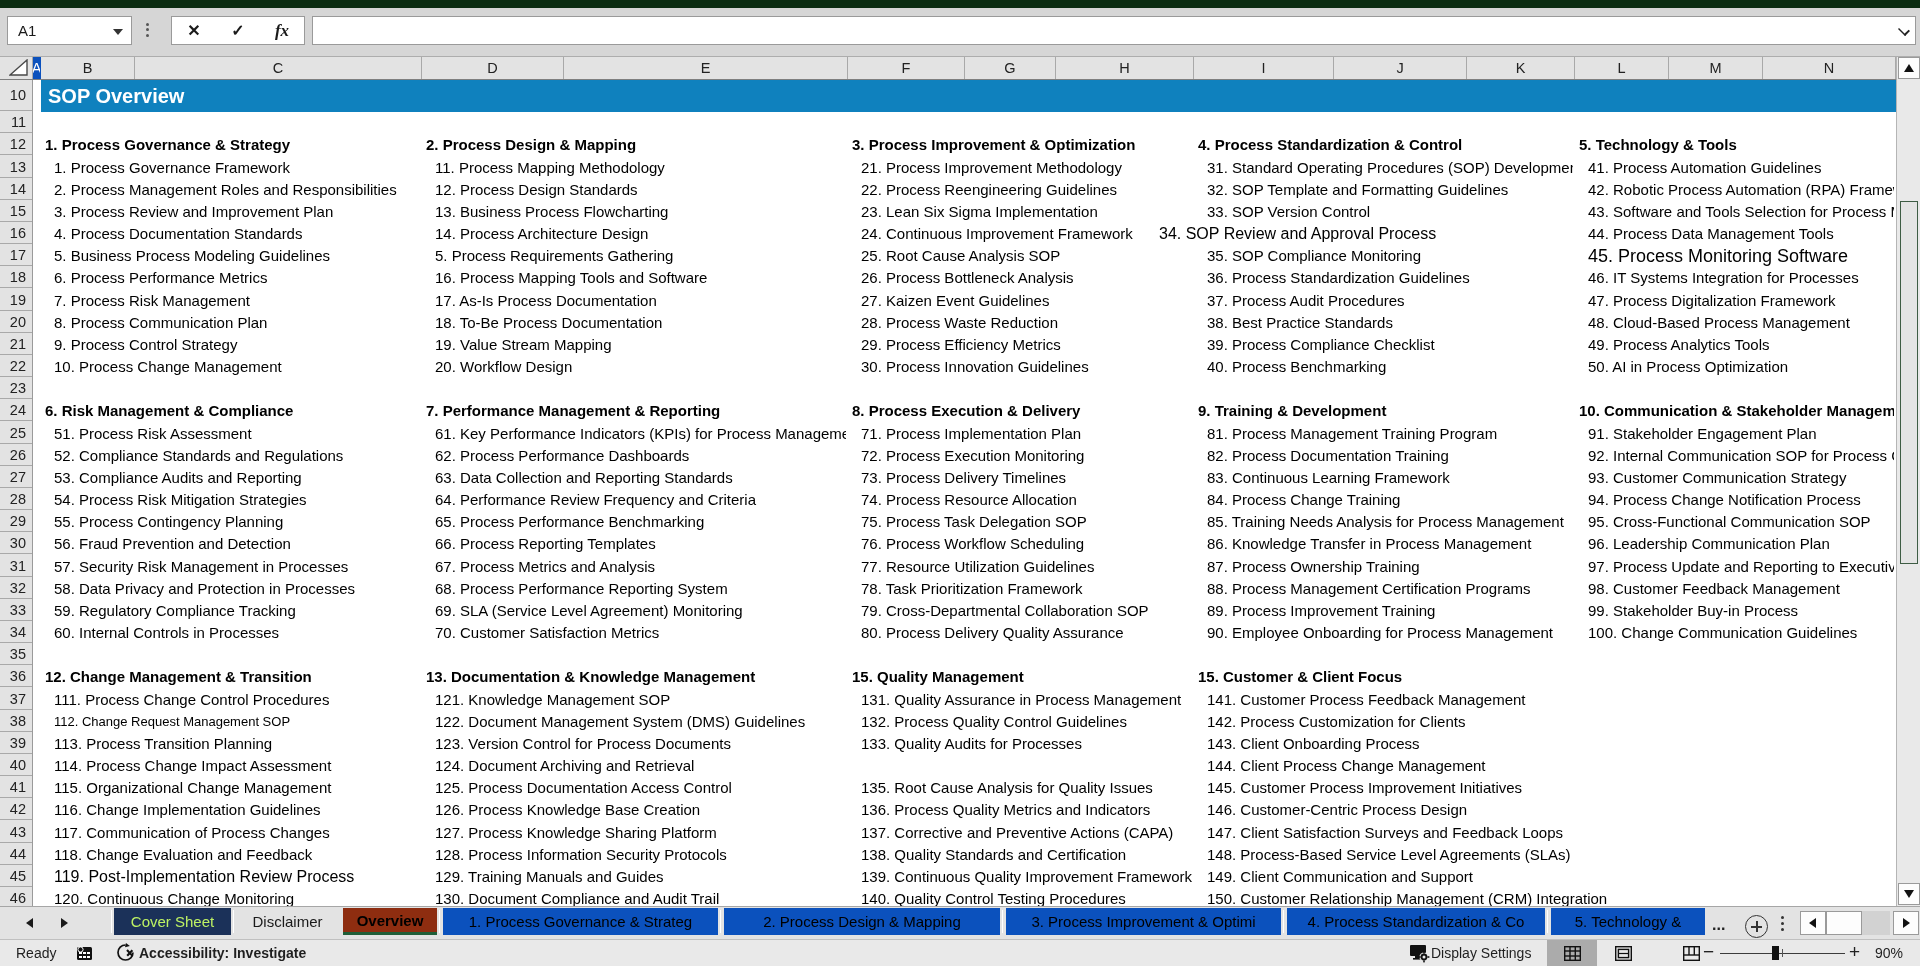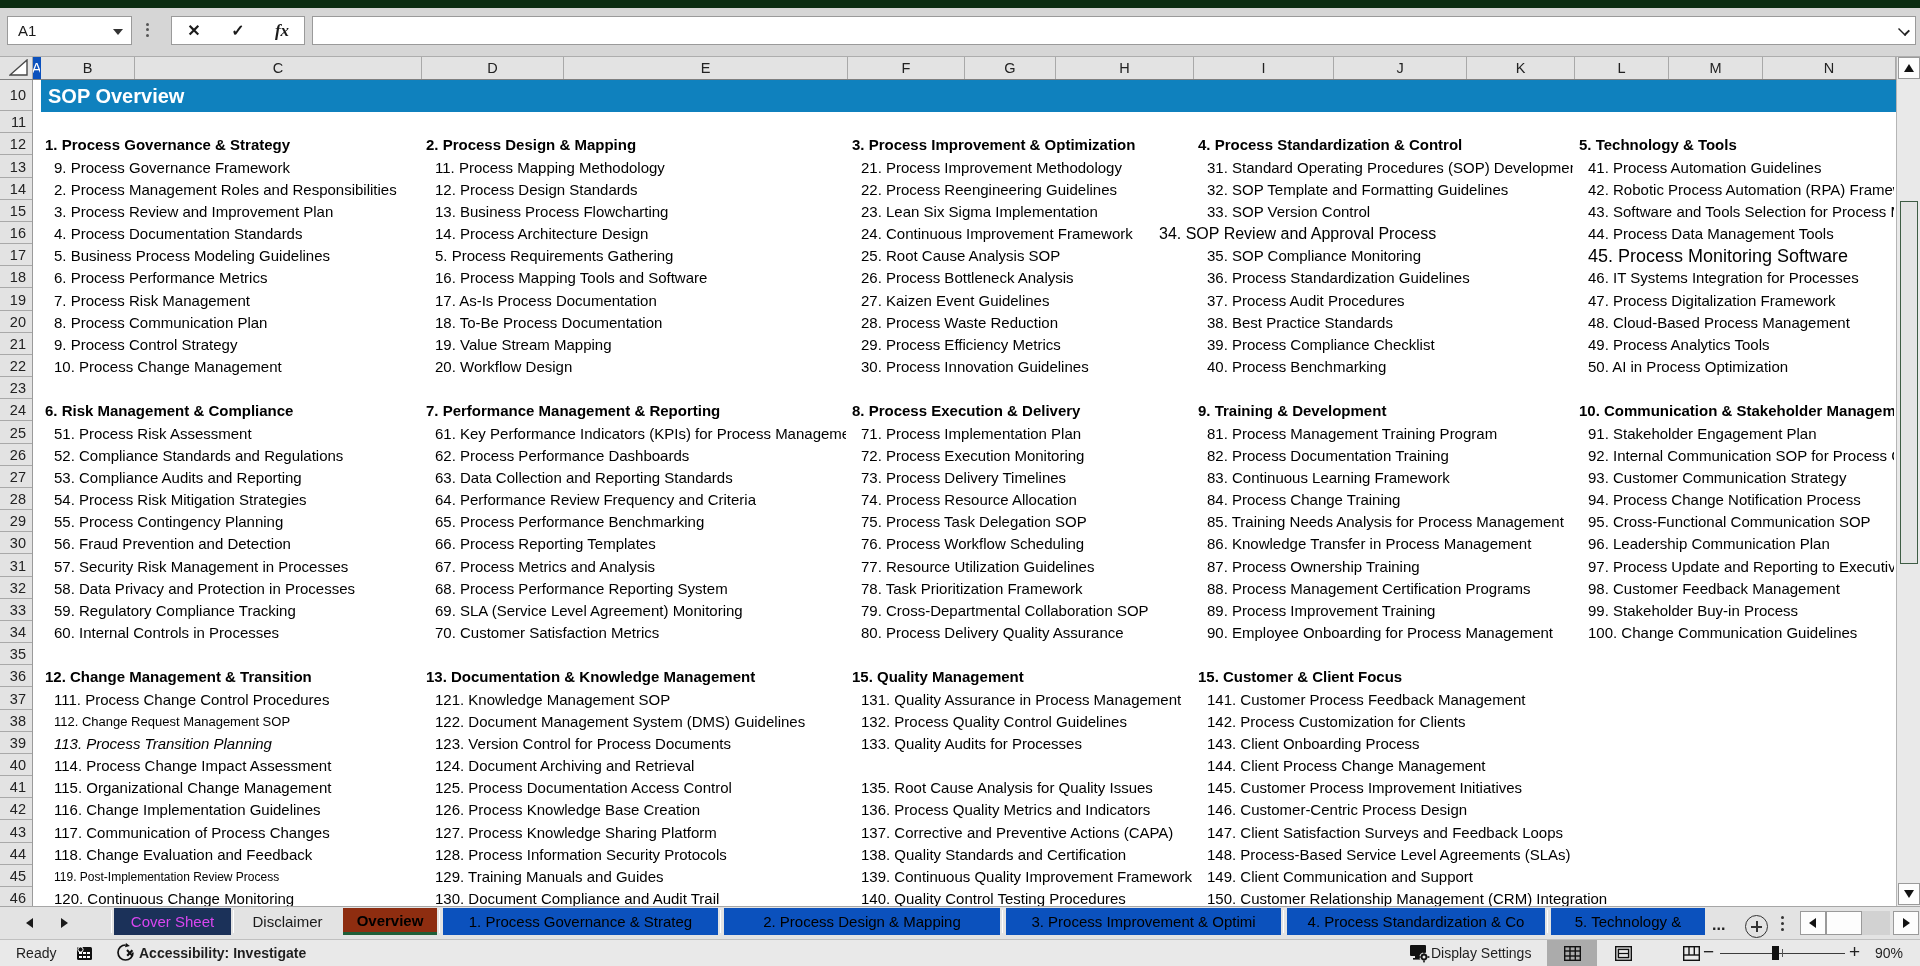--- a/index.html
+++ b/index.html
@@ -41,21 +41,21 @@
 
   
   #vscroll { position:absolute; left:1896px; top:57px; width:24px; height:849px; background:#e9e9e9; border-left:1px solid #b5b5b5; }
   .sbtn { position:absolute; left:1px; width:22px; background:#fdfdfd; border:1px solid #9a9a9a; display:flex; align-items:center; justify-content:center; }
   #vthumb { position:absolute; left:3px; width:18px; background:#e4e4e4; border:1px solid #3e5c44; }
 
   
   #tabbar { position:absolute; left:0; top:906px; width:1920px; height:33px; background:#e3e3e3; border-top:1px solid #a6a6a6; }
   .navarr { position:absolute; top:10px; }
   .tab { position:absolute; top:1px; height:27px; display:flex; align-items:center; justify-content:center; font-size:15px; overflow:hidden; white-space:nowrap; }
-  .tab.navy { background:#1b3159; color:#d946ef; }
+  .tab.navy { background:#1b3159; color:#bef264; }
   .tab.plain { color:#1a1a1a; }
   .tab.maroon { background:#8e2d10; color:#000; font-weight:bold; border-bottom:3px solid #1f5e38; }
   .tab.blue { background:#0b51bd; color:#000; }
   .tabsep { position:absolute; top:3px; width:1px; height:23px; background:#fff; }
   #tab-ellipsis { position:absolute; top:9px; font-size:16px; font-weight:bold; color:#222; }
   #newsheet { position:absolute; width:23px; height:23px; border:1.2px solid #333; border-radius:50%; }
   #newsheet:before, #newsheet:after { content:""; position:absolute; background:#333; }
   #newsheet:before { left:5px; top:10px; width:11px; height:1.6px; }
   #newsheet:after { left:10px; top:5px; width:1.6px; height:11px; }
   #tabmenu-dots i { display:block; width:3.4px; height:3.4px; background:#333; border-radius:50%; margin:2.6px 0; }
@@ -158,21 +158,21 @@
       <div class="rowh" style="top: 719px; height: 21px;">42</div>
       <div class="rowh" style="top: 741px; height: 22px;">43</div>
       <div class="rowh" style="top: 764px; height: 21px;">44</div>
       <div class="rowh" style="top: 786px; height: 21px;">45</div>
       <div class="rowh" style="top: 808px; height: 21px;">46</div>
     </div>
 
   <div id="grid">
     <div id="sheet-title" class="cell" style="left: 8px; top: 0px; width: 1855px; height: 32px; line-height: 32px; padding-left: 7px;">SOP Overview</div>
   <div class="cell hdr" style="left: 8px; top: 54px; width: 379px; height: 22px; line-height: 22px; padding-left: 4px; font-size: 15px;">1. Process Governance &amp; Strategy</div>
-      <div class="cell" style="left: 8px; top: 76px; width: 379px; height: 23px; line-height: 23px; padding-left: 13px; font-size: 15px;">9. Process Governance Framework</div>
+      <div class="cell" style="left: 8px; top: 76px; width: 379px; height: 23px; line-height: 23px; padding-left: 13px; font-size: 15px;">1. Process Governance Framework</div>
       <div class="cell" style="left: 8px; top: 99px; width: 379px; height: 22px; line-height: 22px; padding-left: 13px; font-size: 15px;">2. Process Management Roles and Responsibilities</div>
       <div class="cell" style="left: 8px; top: 121px; width: 379px; height: 22px; line-height: 22px; padding-left: 13px; font-size: 15px;">3. Process Review and Improvement Plan</div>
       <div class="cell" style="left: 8px; top: 143px; width: 379px; height: 22px; line-height: 22px; padding-left: 13px; font-size: 15px;">4. Process Documentation Standards</div>
       <div class="cell" style="left: 8px; top: 165px; width: 379px; height: 22px; line-height: 22px; padding-left: 13px; font-size: 15px;">5. Business Process Modeling Guidelines</div>
       <div class="cell" style="left: 8px; top: 187px; width: 379px; height: 22px; line-height: 22px; padding-left: 13px; font-size: 15px;">6. Process Performance Metrics</div>
       <div class="cell" style="left: 8px; top: 209px; width: 379px; height: 23px; line-height: 23px; padding-left: 13px; font-size: 15px;">7. Process Risk Management</div>
       <div class="cell" style="left: 8px; top: 232px; width: 379px; height: 22px; line-height: 22px; padding-left: 13px; font-size: 15px;">8. Process Communication Plan</div>
       <div class="cell" style="left: 8px; top: 254px; width: 379px; height: 22px; line-height: 22px; padding-left: 13px; font-size: 15px;">9. Process Control Strategy</div>
       <div class="cell" style="left: 8px; top: 276px; width: 379px; height: 22px; line-height: 22px; padding-left: 13px; font-size: 15px;">10. Process Change Management</div>
       <div class="cell hdr" style="left: 389px; top: 54px; width: 424px; height: 22px; line-height: 22px; padding-left: 4px; font-size: 15px;">2. Process Design &amp; Mapping</div>
@@ -270,27 +270,27 @@
       <div class="cell" style="left: 1542px; top: 409px; width: 319px; height: 22px; line-height: 22px; padding-left: 13px; font-size: 15px;">94. Process Change Notification Process</div>
       <div class="cell" style="left: 1542px; top: 431px; width: 319px; height: 22px; line-height: 22px; padding-left: 13px; font-size: 15px;">95. Cross-Functional Communication SOP</div>
       <div class="cell" style="left: 1542px; top: 453px; width: 319px; height: 22px; line-height: 22px; padding-left: 13px; font-size: 15px;">96. Leadership Communication Plan</div>
       <div class="cell" style="left: 1542px; top: 475px; width: 319px; height: 23px; line-height: 23px; padding-left: 13px; font-size: 15px;">97. Process Update and Reporting to Executiv</div>
       <div class="cell" style="left: 1542px; top: 498px; width: 319px; height: 22px; line-height: 22px; padding-left: 13px; font-size: 15px;">98. Customer Feedback Management</div>
       <div class="cell" style="left: 1542px; top: 520px; width: 319px; height: 22px; line-height: 22px; padding-left: 13px; font-size: 15px;">99. Stakeholder Buy-in Process</div>
       <div class="cell" style="left: 1542px; top: 542px; width: 319px; height: 22px; line-height: 22px; padding-left: 13px; font-size: 15px;">100. Change Communication Guidelines</div>
       <div class="cell hdr" style="left: 8px; top: 586px; width: 379px; height: 22px; line-height: 22px; padding-left: 4px; font-size: 15px;">12. Change Management &amp; Transition</div>
       <div class="cell" style="left: 8px; top: 608px; width: 379px; height: 23px; line-height: 23px; padding-left: 13px; font-size: 15px;">111. Process Change Control Procedures</div>
       <div class="cell" style="left: 8px; top: 631px; width: 379px; height: 22px; line-height: 22px; padding-left: 13px; font-size: 13px;">112. Change Request Management SOP</div>
-      <div class="cell" style="left: 8px; top: 653px; width: 379px; height: 22px; line-height: 22px; padding-left: 13px; font-size: 15px; font-style: italic;">113. Process Transition Planning</div>
+      <div class="cell" style="left: 8px; top: 653px; width: 379px; height: 22px; line-height: 22px; padding-left: 13px; font-size: 15px;">113. Process Transition Planning</div>
       <div class="cell" style="left: 8px; top: 675px; width: 379px; height: 22px; line-height: 22px; padding-left: 13px; font-size: 15px;">114. Process Change Impact Assessment</div>
       <div class="cell" style="left: 8px; top: 697px; width: 379px; height: 22px; line-height: 22px; padding-left: 13px; font-size: 15px;">115. Organizational Change Management</div>
       <div class="cell" style="left: 8px; top: 719px; width: 379px; height: 22px; line-height: 22px; padding-left: 13px; font-size: 15px;">116. Change Implementation Guidelines</div>
       <div class="cell" style="left: 8px; top: 741px; width: 379px; height: 23px; line-height: 23px; padding-left: 13px; font-size: 15px;">117. Communication of Process Changes</div>
       <div class="cell" style="left: 8px; top: 764px; width: 379px; height: 22px; line-height: 22px; padding-left: 13px; font-size: 15px;">118. Change Evaluation and Feedback</div>
-      <div class="cell" style="left: 8px; top: 786px; width: 379px; height: 22px; line-height: 22px; padding-left: 13px; font-size: 12px;">119. Post-Implementation Review Process</div>
+      <div class="cell" style="left: 8px; top: 786px; width: 379px; height: 22px; line-height: 22px; padding-left: 13px; font-size: 16px;">119. Post-Implementation Review Process</div>
       <div class="cell" style="left: 8px; top: 808px; width: 379px; height: 22px; line-height: 22px; padding-left: 13px; font-size: 15px;">120. Continuous Change Monitoring</div>
       <div class="cell hdr" style="left: 389px; top: 586px; width: 424px; height: 22px; line-height: 22px; padding-left: 4px; font-size: 15px;">13. Documentation &amp; Knowledge Management</div>
       <div class="cell" style="left: 389px; top: 608px; width: 424px; height: 23px; line-height: 23px; padding-left: 13px; font-size: 15px;">121. Knowledge Management SOP</div>
       <div class="cell" style="left: 389px; top: 631px; width: 424px; height: 22px; line-height: 22px; padding-left: 13px; font-size: 15px;">122. Document Management System (DMS) Guidelines</div>
       <div class="cell" style="left: 389px; top: 653px; width: 424px; height: 22px; line-height: 22px; padding-left: 13px; font-size: 15px;">123. Version Control for Process Documents</div>
       <div class="cell" style="left: 389px; top: 675px; width: 424px; height: 22px; line-height: 22px; padding-left: 13px; font-size: 15px;">124. Document Archiving and Retrieval</div>
       <div class="cell" style="left: 389px; top: 697px; width: 424px; height: 22px; line-height: 22px; padding-left: 13px; font-size: 15px;">125. Process Documentation Access Control</div>
       <div class="cell" style="left: 389px; top: 719px; width: 424px; height: 22px; line-height: 22px; padding-left: 13px; font-size: 15px;">126. Process Knowledge Base Creation</div>
       <div class="cell" style="left: 389px; top: 741px; width: 424px; height: 23px; line-height: 23px; padding-left: 13px; font-size: 15px;">127. Process Knowledge Sharing Platform</div>
       <div class="cell" style="left: 389px; top: 764px; width: 424px; height: 22px; line-height: 22px; padding-left: 13px; font-size: 15px;">128. Process Information Security Protocols</div>

